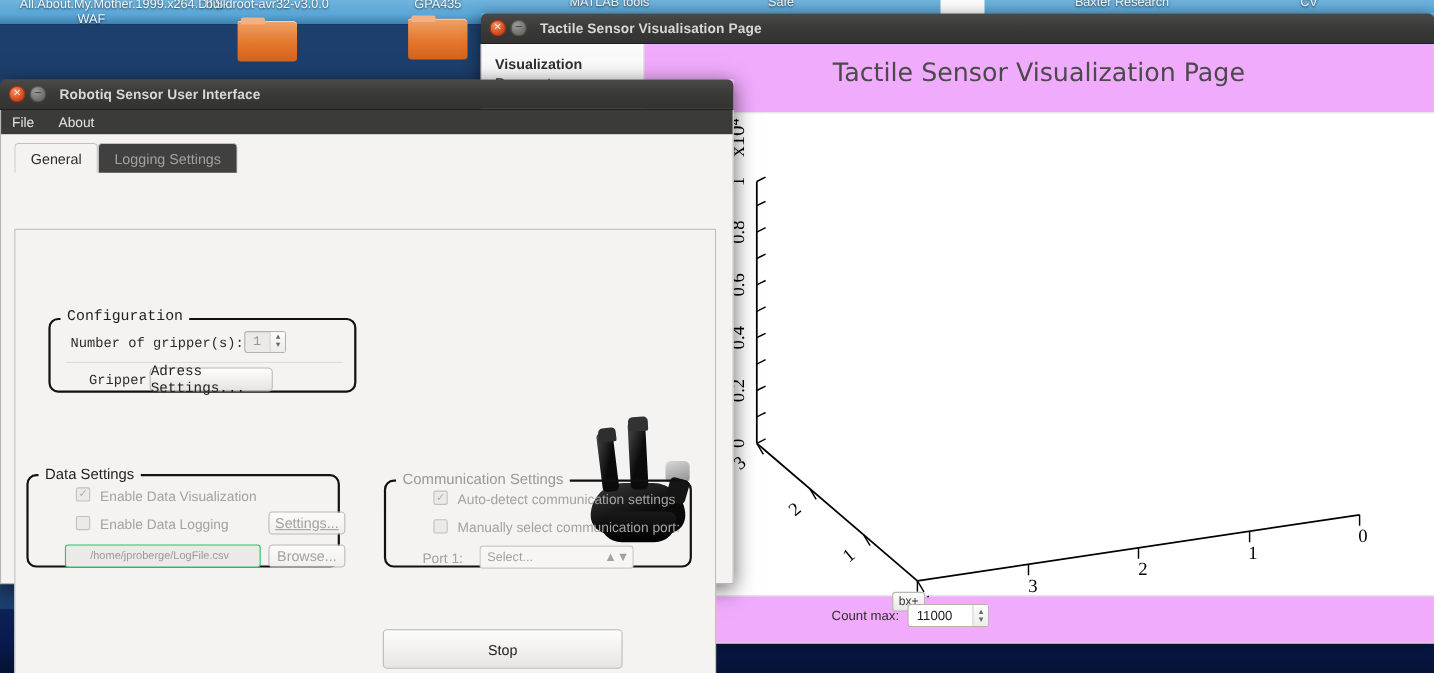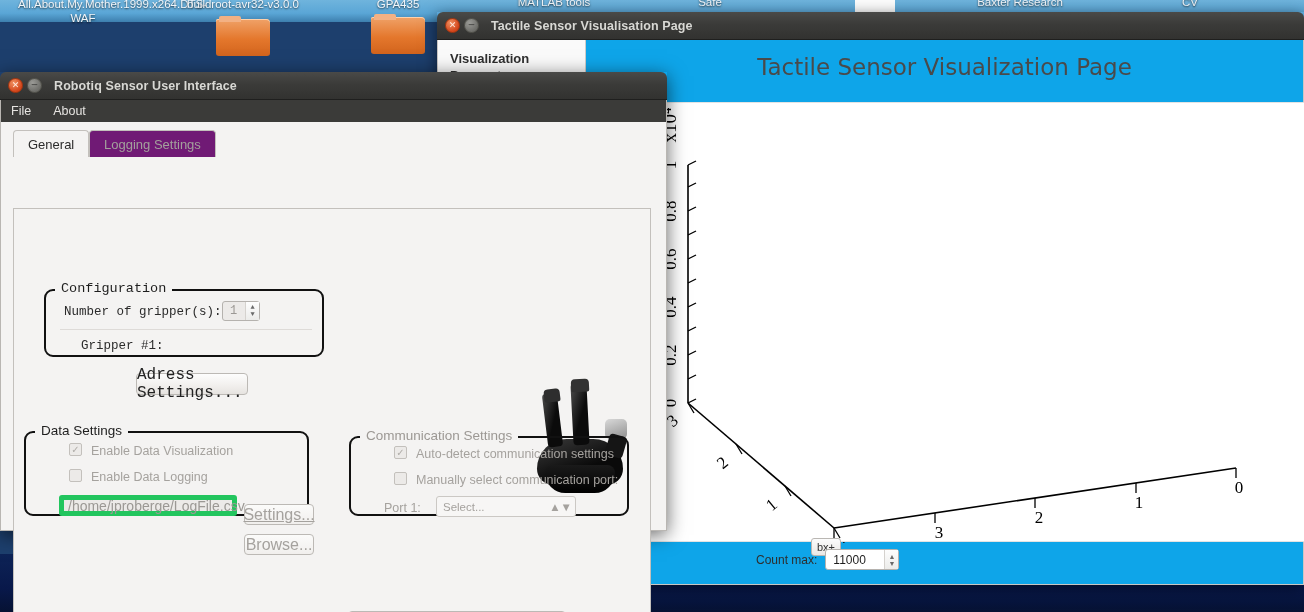--- a/index.html
+++ b/index.html
@@ -66,21 +66,21 @@
   #tactile-body {
     position:absolute; left:0; top:28px; width:867px; height:545px;
     background:#f6f5f4; border:1px solid #c9c6c3; border-top:none;
     display:flex;
   }
   #viz-params-panel {
     width:148px; background:#fafafa; border-right:1px solid #cfcdca;
     padding:10px 6px 0 12px;
   }
   #viz-params-title { font-size:13px; font-weight:bold; color:#2f2f2f; line-height:17px; }
-  #tactile-main { flex:1; position:relative; background:#0ea5e9; }
+  #tactile-main { flex:1; position:relative; background:#f0abfc; }
   #tactile-heading {
     position:absolute; left:0; top:14px; width:100%; text-align:center;
     font-size:23px; color:#4a4a4a; font-family:"DejaVu Sans", sans-serif;
   }
   
   #plot-card {
     position:absolute; left:49px; top:62px; width:787px; height:440px;
     background:#ffffff; border:1px solid #e3e3e3;
   }
 
@@ -114,21 +114,21 @@
   #menubar { height:22px; background:#3b3b39; display:flex; align-items:center;
     padding-left:10px; gap:22px; }
   #menubar .mi { color:#e6e4e1; font-size:12.5px; }
 
   #tabstrip { position:relative; height:27px; margin:8px 0 0 12px; }
   .tab { position:absolute; top:0; height:27px; padding:0 14px;
     display:flex; align-items:center; font-size:13px;
     border:1px solid #c3c0bc; border-bottom:none;
     border-top-left-radius:4px; border-top-right-radius:4px; }
   .tab.active { left:0; background:#f4f3f2; color:#2b2b2b; z-index:3; }
-  .tab.inactive { left:76px; background:#701a75; color:#a3a09c; z-index:2; }
+  .tab.inactive { left:76px; background:#404040; color:#a3a09c; z-index:2; }
   #tabpanel {
     position:absolute; left:12px; top:108px; width:638px; height:420px;
     background:#f4f3f2; border:1px solid #c3c0bc;
   }
 
   .groupbox { position:absolute; border:2px solid #111; border-radius:9px; }
   .grouptitle {
     position:absolute; top:-10px; left:9px; background:#f4f3f2; padding:0 6px;
     font-size:13.5px; color:#1e1e1e;
   }
@@ -136,28 +136,28 @@
 
   .lbl { font-size:12.5px; color:#2b2b2b; }
   .lbl.dim { color:#a5a29e; }
 
   .cbx { width:13px; height:13px; border:1px solid #c3c0bc; border-radius:2px;
     background:#eceae8; display:inline-flex; align-items:center; justify-content:center;
     font-size:10px; color:#b0ada9; font-family:"DejaVu Sans", sans-serif;}
 
   .btn {
     background:linear-gradient(180deg,#fdfdfd 0%,#f2f0ee 55%,#e6e3e0 100%);
-    border:1px solid #bcb9b5; border-radius:4px; font-size:16px; color:#222;
-    display:flex; align-items:center; justify-content:center;margin-top:39px;
+    border:1px solid #bcb9b5; border-radius:4px; font-size:13px; color:#222;
+    display:flex; align-items:center; justify-content:center;
   }
   .btn.dim { color:#a5a29e; background:linear-gradient(180deg,#fbfbfa,#f1efed); }
 
   .txtfield {
-    background:#eceae8; border:5px solid #22c55e; border-radius:3px;
-    font-size:14px; color:#9b9894; display:flex; align-items:center; padding-left:4px;
+    background:#eceae8; border:1px solid #22c55e; border-radius:3px;
+    font-size:10px; color:#9b9894; display:flex; align-items:center; padding-left:22px;
   }
   .selfield {
     background:#f7f6f5; border:1px solid #cbc8c4; border-radius:3px;
     font-size:11.5px; color:#a5a29e; display:flex; align-items:center;
     justify-content:space-between; padding:0 3px 0 6px;
   }
   .sep { position:absolute; height:1px; background:#dedbd8; }
 
   
   #gripper-photo { position:absolute; left:505px; top:168px; width:128px; height:120px; }

